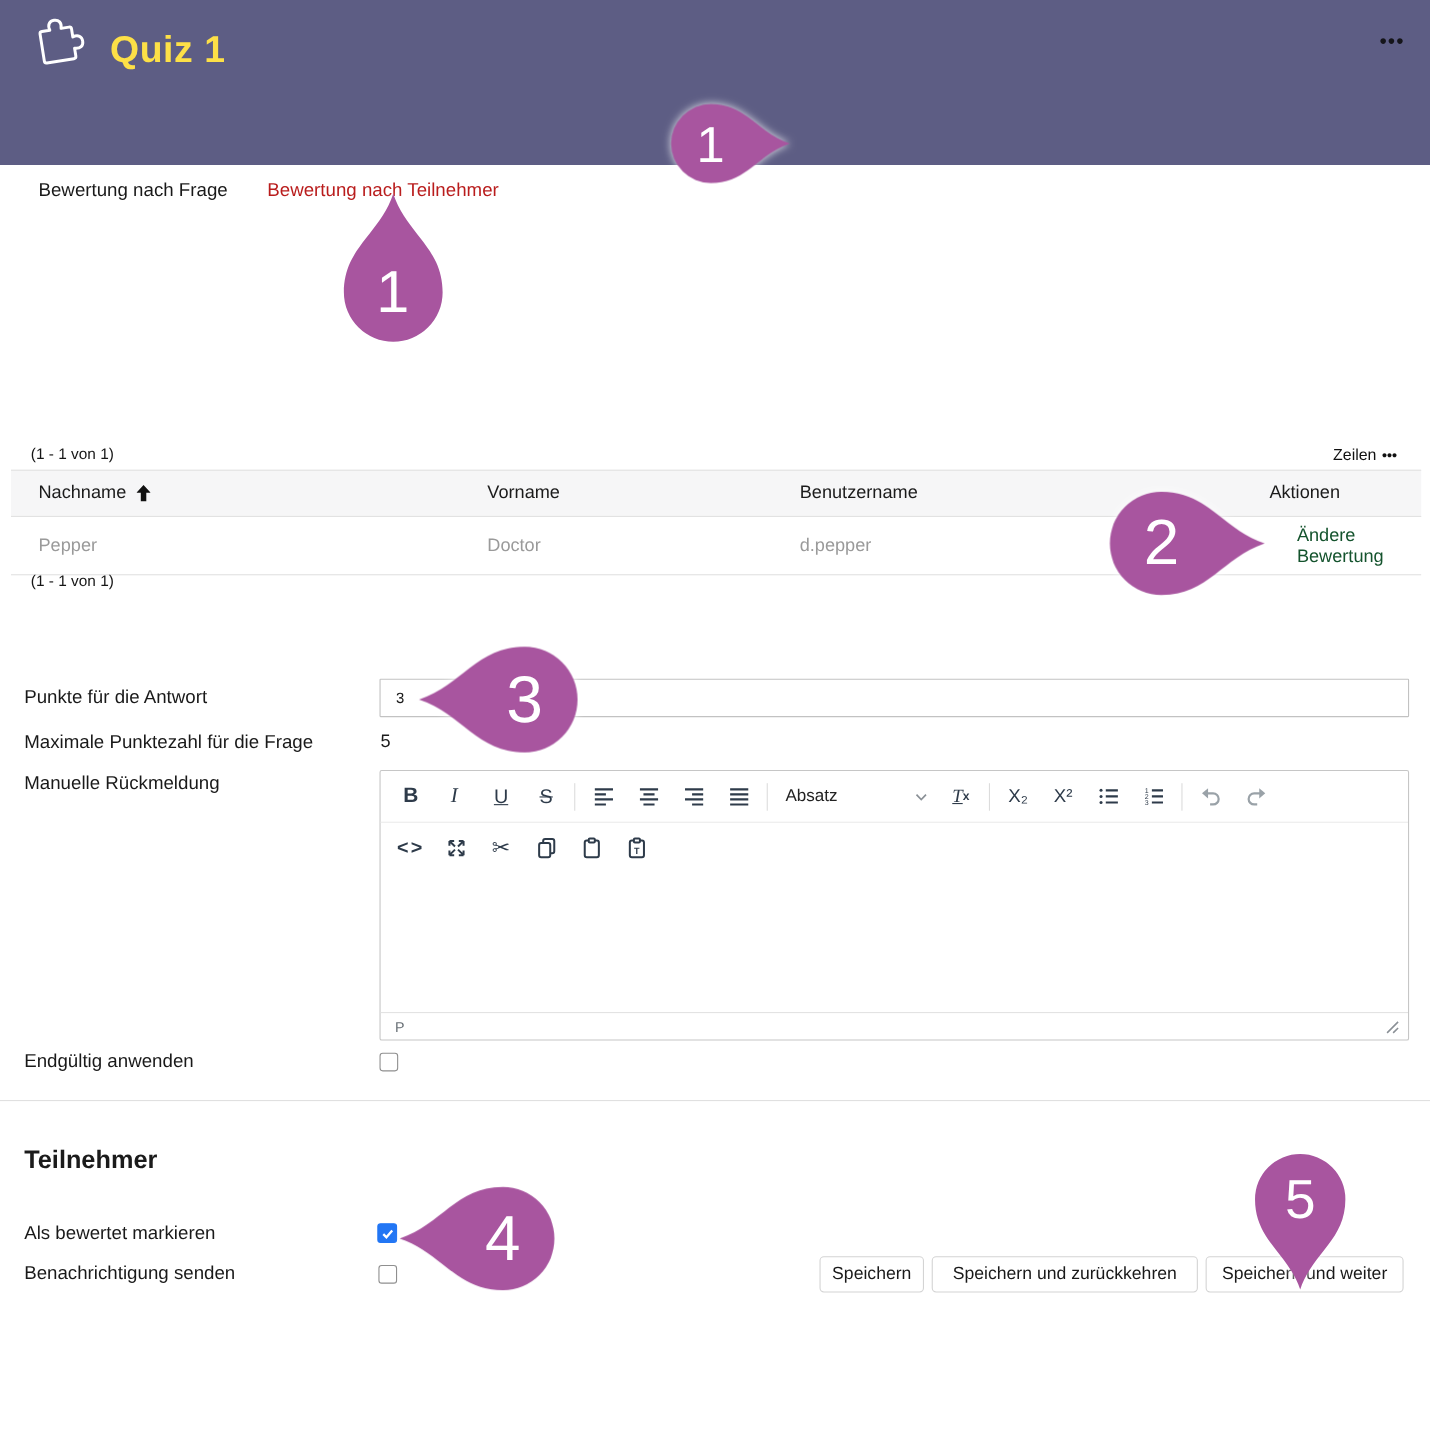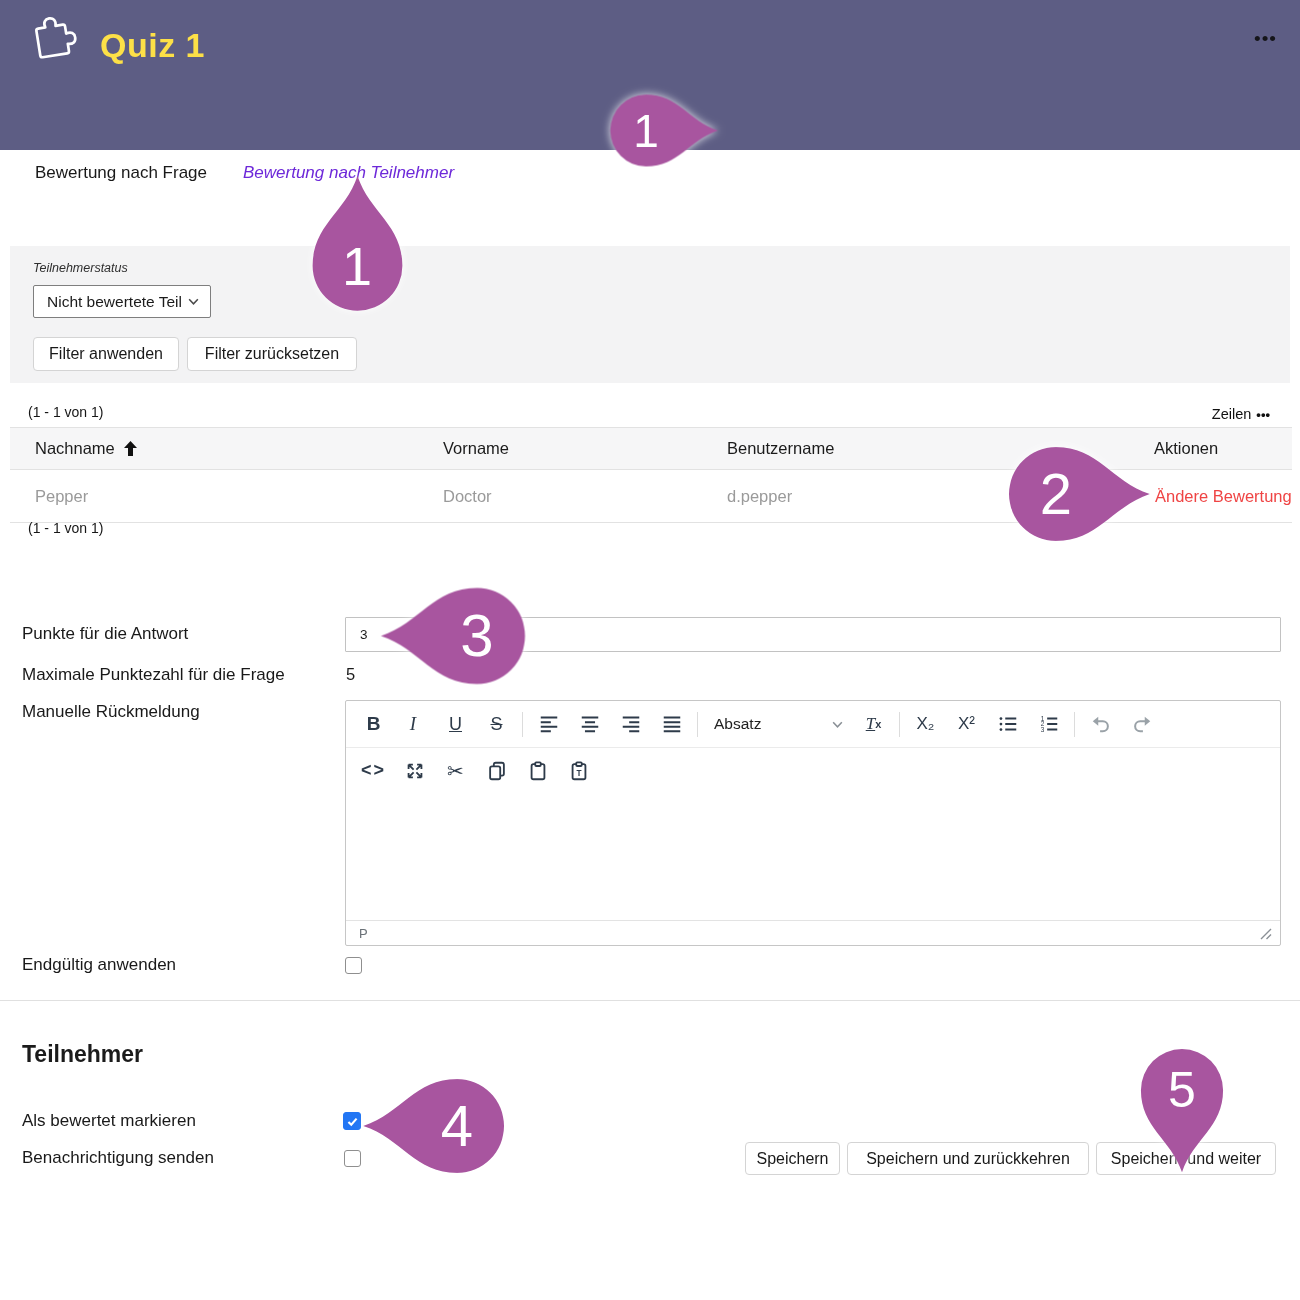--- a/index.html
+++ b/index.html
@@ -15,39 +15,39 @@
 
   
   .navbar { position:absolute; left:0; top:110px; width:1300px; height:40px; }
   .nav-tab { position:absolute; top:0; height:40px; line-height:40px; color:#fdfdfd; font-size:17px; cursor:pointer; white-space:nowrap; }
   .nav-tab.active { background:#fff; color:#161616; text-align:center; border-radius:2px 2px 0 0; font-weight:500; }
   .caret-down { display:inline-block; width:0; height:0; border-left:4.5px solid transparent; border-right:4.5px solid transparent; border-top:5px solid #fdfdfd; margin-left:7px; vertical-align:middle; }
 
   
   .subtab { position:absolute; top:150px; height:45px; line-height:45px; font-size:17px; cursor:pointer; white-space:nowrap; }
   .subtab.inactive { color:#191919; }
-  .subtab.active { color:#6d28d9;font-style:italic; }
+  .subtab.active { color:#b91c1c; }
 
   
   .filter-panel { position:absolute; left:10px; top:246px; width:1280px; height:137px; background:#f3f3f4; }
   .filter-label { position:absolute; left:23px; top:15px; font-size:12.5px; font-style:italic; color:#2e2e2e; }
   .filter-select { position:absolute; left:23px; top:39px; width:178px; height:33px; background:#fff; border:1px solid #7e7e7e; border-radius:2px; display:flex; align-items:center; justify-content:space-between; padding:0 10px 0 13px; font-size:15.5px; color:#1b1b1b; cursor:pointer; }
   .btn { background:#fff; border:1px solid #d4d4d4; border-radius:4px; font-size:16px; color:#191919; font-family:"Liberation Sans",sans-serif; display:inline-flex; align-items:center; justify-content:center; cursor:pointer; }
   .filter-btn { position:absolute; top:91px; height:34px; }
 
   
   .count { position:absolute; left:28px; font-size:14px; color:#161616; }
   .rows-menu { position:absolute; top:406px; right:30px; font-size:14.5px; color:#111; cursor:pointer; }
   .rows-menu .dots { font-weight:bold; letter-spacing:0; margin-left:5px; font-size:13px; }
   .thead { position:absolute; left:10px; top:427px; width:1282px; height:43px; background:#f6f6f7; border-top:1px solid #e2e2e2; border-bottom:1px solid #e2e2e2; }
   .trow  { position:absolute; left:10px; top:471px; width:1282px; height:52px; background:#fff; border-bottom:1px solid #e2e2e2; }
   .th { position:absolute; top:0; height:100%; display:flex; align-items:center; font-size:16.5px; color:#1b1b1b; font-weight:500; }
   .td { position:absolute; top:0; height:100%; display:flex; align-items:center; font-size:16.5px; }
   .td.muted { color:#9a9a9a; }
-  .td.action { color:#ef4444; cursor:pointer; }
+  .td.action { color:#14532d; cursor:pointer;margin-left:24px; }
   .sort-icon { margin-left:9px; display:inline-block; }
 
   
   .flabel { position:absolute; left:22px; font-size:17px; color:#191919; }
   .points-input { position:absolute; left:345px; top:617px; width:936px; height:35px; border:1px solid #c2c2c2; border-radius:1px; font-size:13.5px; padding-left:14px; color:#1b1b1b; font-family:"Liberation Sans",sans-serif; background:#fff; }
   .static-val { position:absolute; left:346px; font-size:16.5px; color:#1b1b1b; }
 
   
   .editor { position:absolute; left:345px; top:700px; width:936px; height:246px; border:1px solid #c6c6c6; border-radius:2px; background:#fff; }
   .toolbar { display:flex; align-items:center; height:46px; padding-left:7px; }
@@ -95,31 +95,20 @@
       <path d="M14 20 v-6 a2 2 0 0 1 2 -2 h7 c-1.5 -5 1 -8 5 -8 s6.5 3 5 8 h7 a2 2 0 0 1 2 2 v7 c5 -1.5 8 1 8 5 s-3 6.5 -8 5 v7 a2 2 0 0 1 -2 2 h-24 a2 2 0 0 1 -2 -2 z" fill="none" stroke="#ffffff" stroke-width="2.6" stroke-linejoin="round"></path>
     </svg>
     <div class="app-title">Quiz 1</div>
     <div class="header-dots">•••</div>
 
   </div>
 
   <div class="subtab inactive" style="left:35px;">Bewertung nach Frage</div>
   <div class="subtab active" style="left:243px;">Bewertung nach Teilnehmer</div>
 
-  <div class="filter-panel">
-    <div class="filter-label">Teilnehmerstatus</div>
-    <div class="filter-select">
-      <span>Nicht bewertete Teil</span>
-      <svg width="13" height="13" viewBox="0 0 12 12">
-          <polyline points="2,4 6,8.2 10,4" fill="none" stroke="#4a4a4a" stroke-width="1.4"></polyline>
-        </svg>
-    </div>
-    <button class="btn filter-btn" style="left:23px; width:146px;">Filter anwenden</button>
-    <button class="btn filter-btn" style="left:177px; width:170px;">Filter zurücksetzen</button>
-  </div>
 
   <div class="count" style="top:404px;">(1 - 1 von 1)</div>
   <div class="rows-menu"><span>Zeilen</span><span class="dots">•••</span></div>
 
   <div class="thead">
     <div class="th" style="left:25px;">
       <span>Nachname</span>
       <svg class="sort-icon" width="13" height="15" viewBox="0 0 13 15">
           <polygon points="6.5,0 13,7 9,7 9,15 4,15 4,7 0,7" fill="#111"></polygon>
         </svg>

